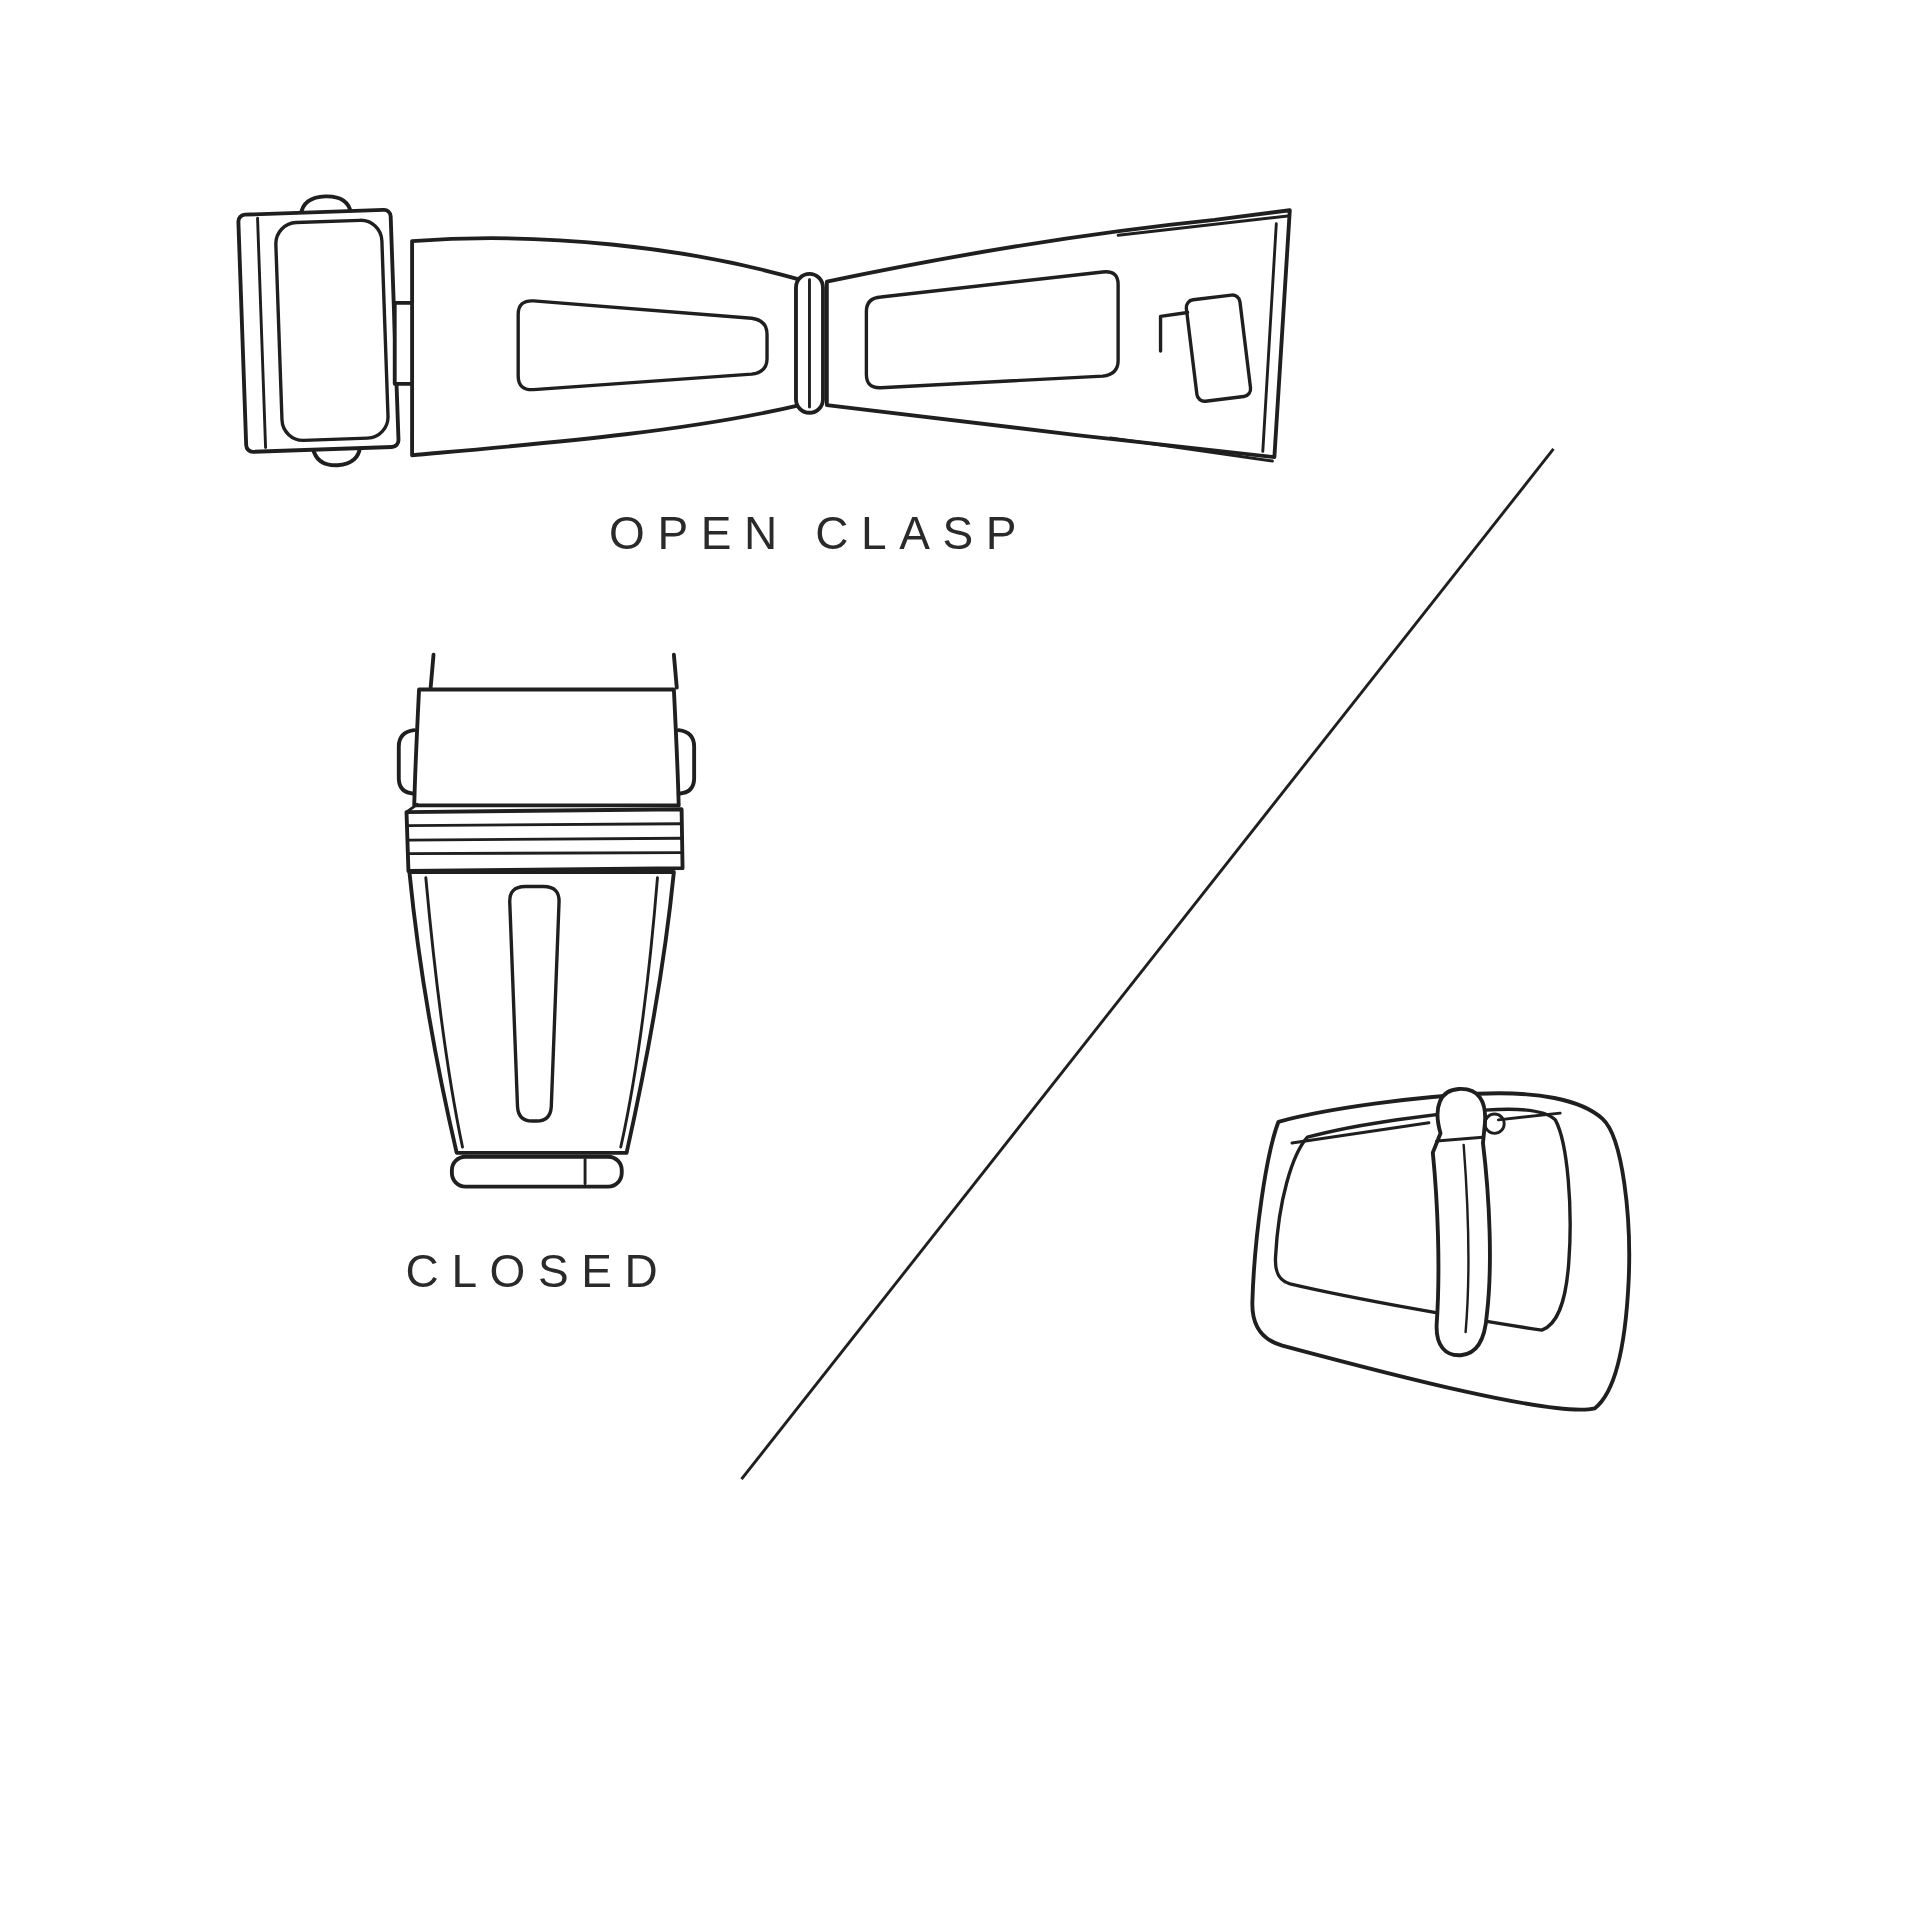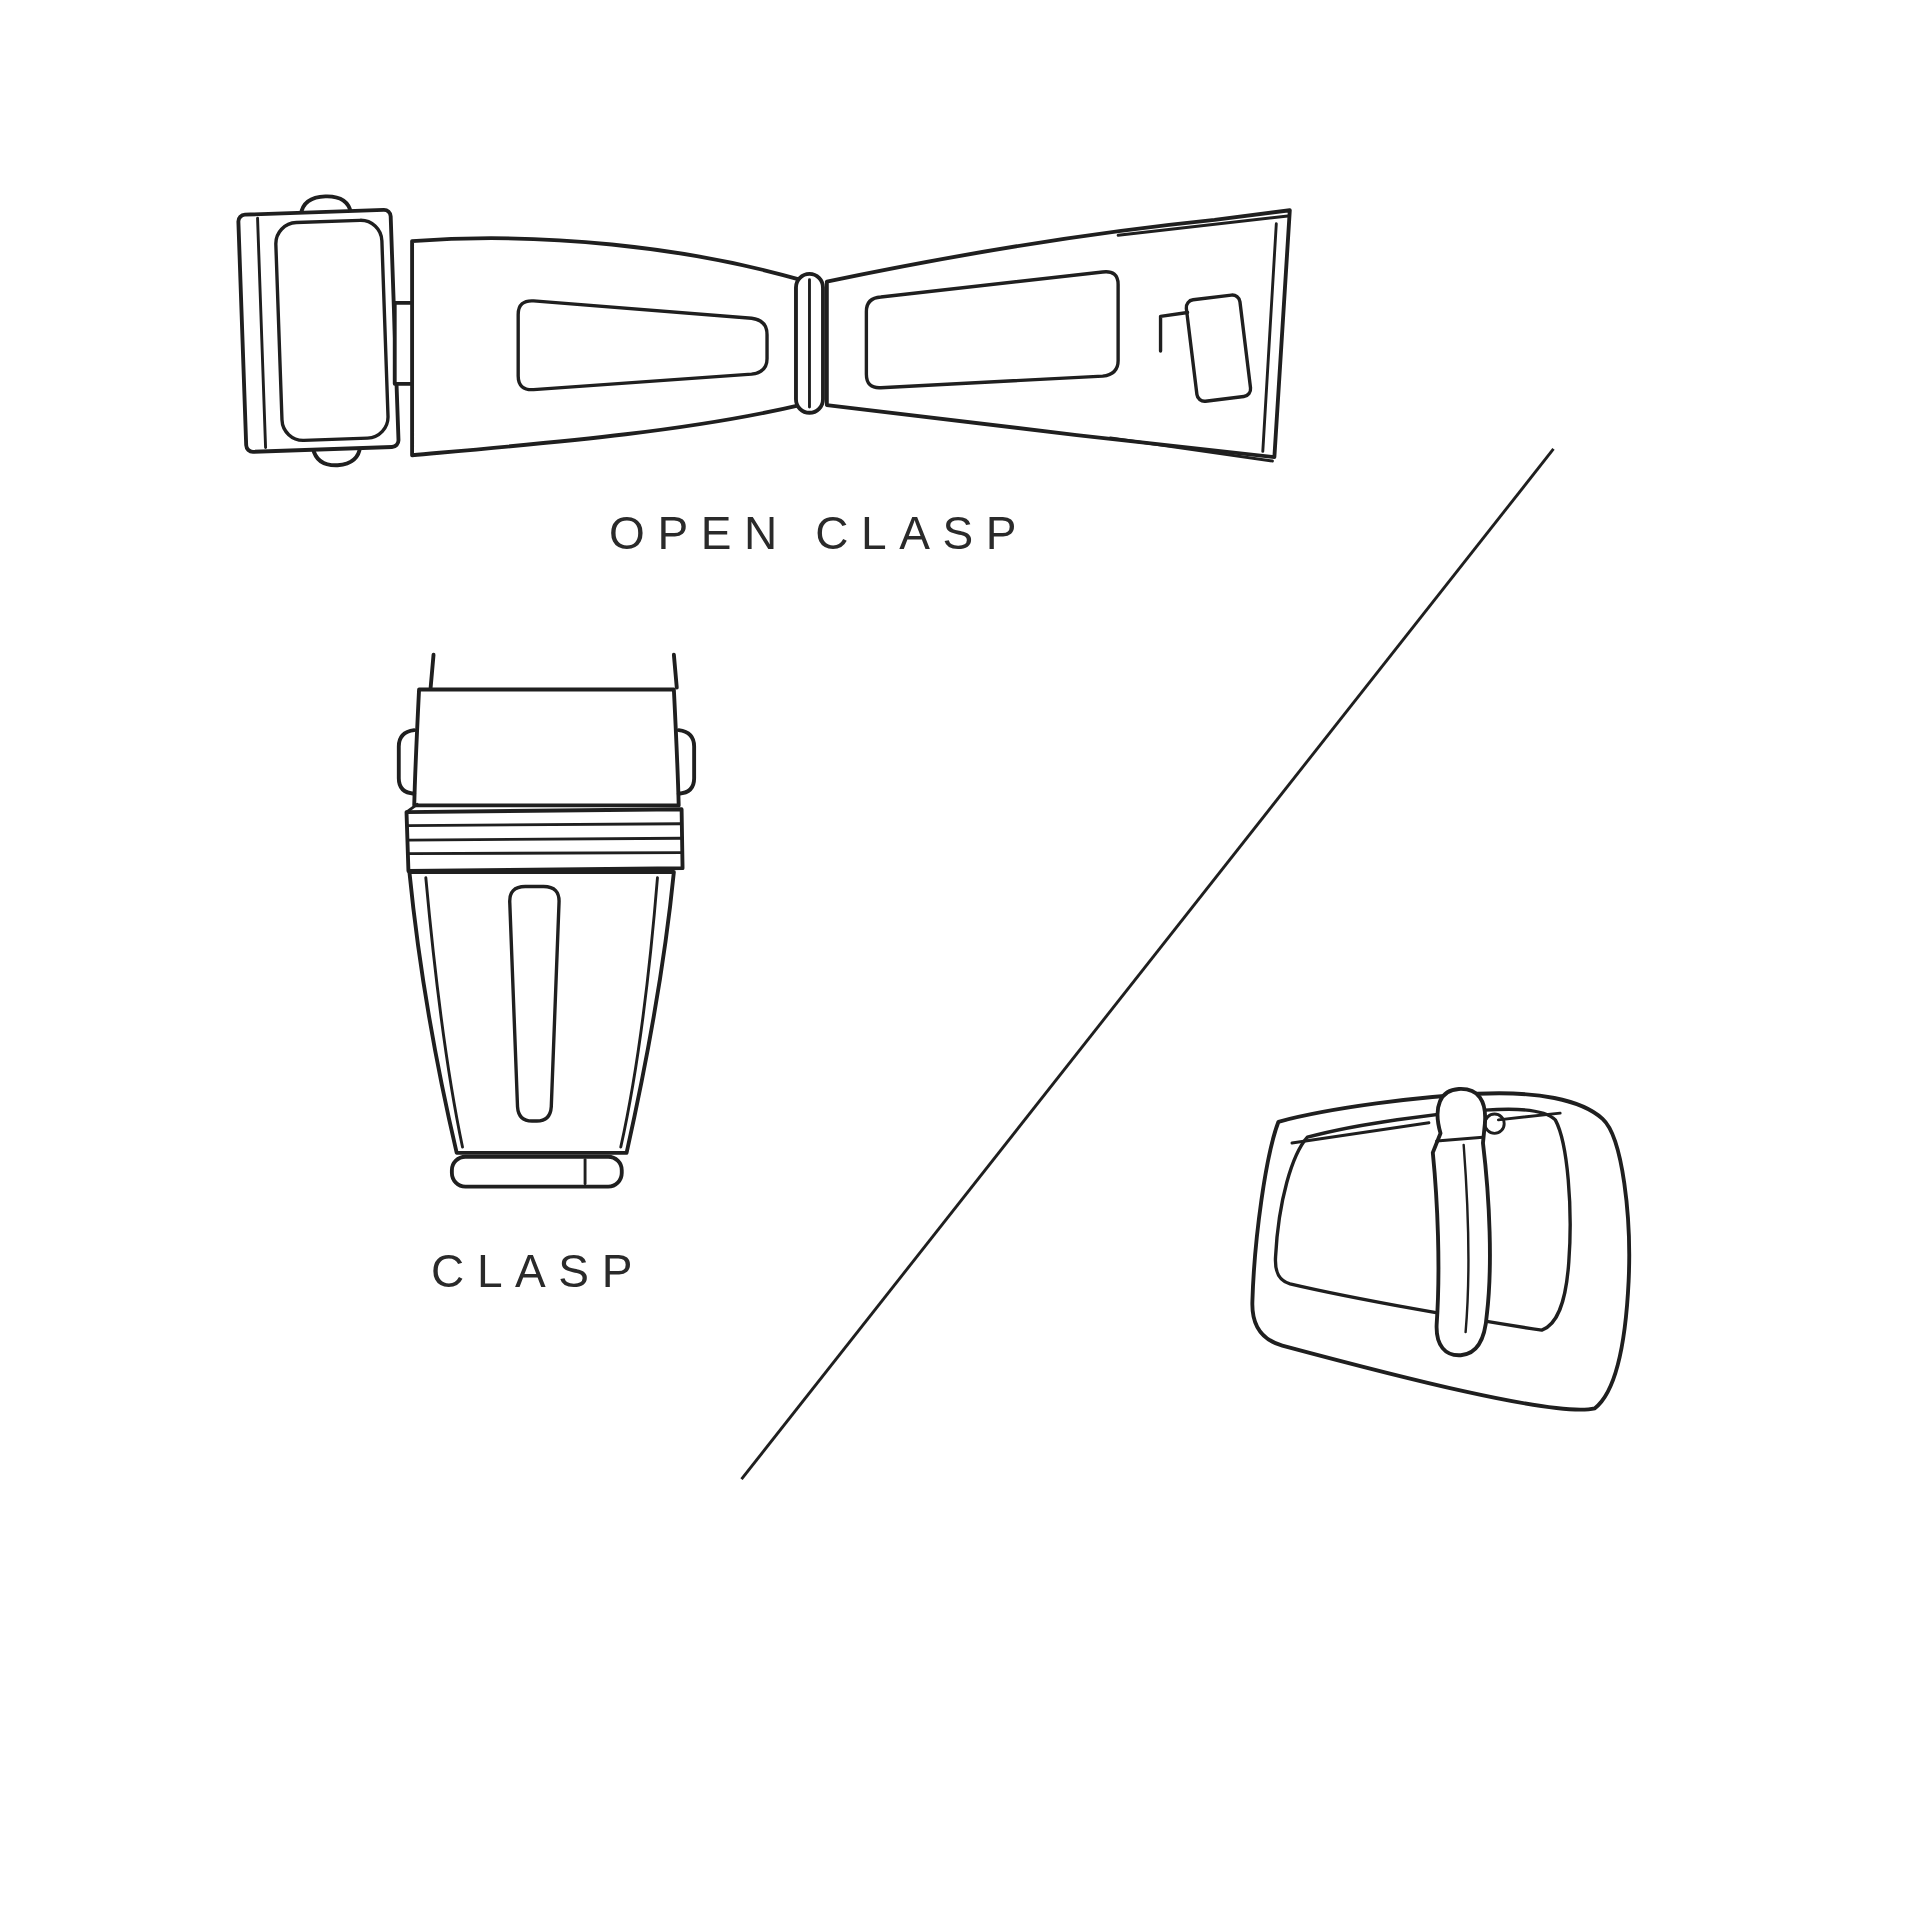--- a/index.html
+++ b/index.html
@@ -107,21 +107,21 @@
         <path d="M281,237 C273,335 261,435 243,516" stroke-width="3"></path>
         <path d="M144,246 L163,246 Q180,246 179,263 L171,474 Q170,489 156,489 L151,489 Q137,489 136,474 L128,263 Q127,246 144,246 Z" stroke-width="3.5"></path>
       </g>
       <g>
         <rect x="68" y="526" width="176" height="31" rx="14" fill="#ffffff"></rect>
         <line x1="206" y1="529" x2="206" y2="554" stroke-width="3"></line>
       </g>
     </g>
   </svg>
 
-  <div class="caption" style="left:538px; top:1244px;">CLASP</div>
+  <div class="caption" style="left:538px; top:1244px;">CLOSED</div>
 
   <svg class="illus" style="left:0; top:0; pointer-events:none;" width="1931" height="1931" viewBox="0 0 2000 2000">
     <line x1="1609" y1="465" x2="768" y2="1532" stroke="#1f1f1f" stroke-width="3"></line>
   </svg>
 
   <svg class="illus" style="left:1236px; top:1083px;" width="410" height="338" viewBox="0 0 425 350">
     <g stroke="#1f1f1f" fill="none" stroke-width="4" stroke-linejoin="round" stroke-linecap="round">
       <g>
         <path d="M44,40 C100,25 190,14 250,11 C312,8 358,17 380,37 C401,56 410,140 407,205 C404,268 395,319 372,337 C332,347 160,302 48,272 C26,266 16,251 17,226 C19,160 31,74 44,40 Z" fill="#ffffff"></path>
         <path d="M74,56 C130,41 205,32 258,28 C300,25 322,29 331,38 C344,62 349,130 345,185 C342,228 333,250 317,256 C250,246 124,224 56,208 C45,205 40,197 41,180 C44,122 58,74 74,56 Z" stroke-width="3.5"></path>

